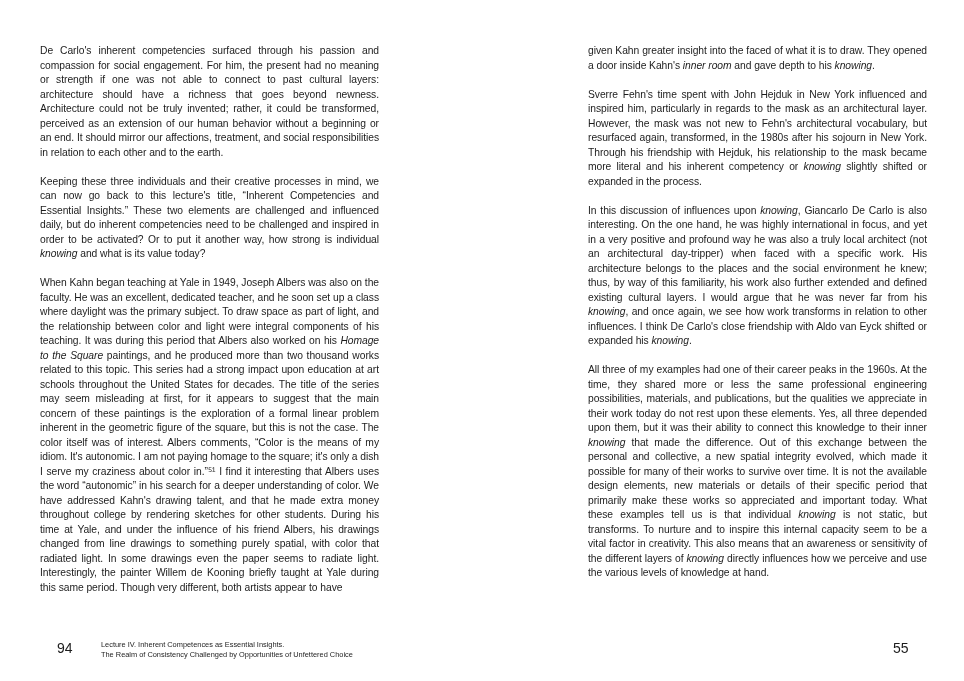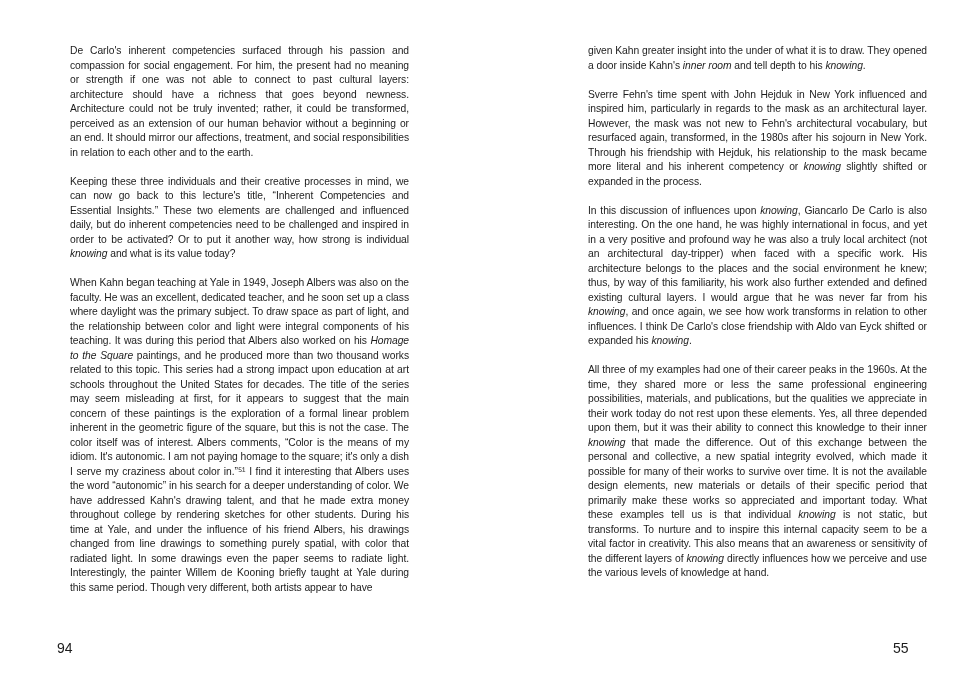--- a/index.html
+++ b/index.html
@@ -18,21 +18,21 @@
   }
   .text-column {
     position: absolute;
     top: 44px;
     width: 339px;
     font-size: 10.3px;
     line-height: 14.5px;
     text-align: justify;
     letter-spacing: -0.05px;
   }
-  .text-column.left  { left: 70px; }
+  .text-column.left  { left: 40px; }
   .text-column.right { left: 588px; }
   .text-column p {
     margin: 0 0 14.5px 0;
   }
   .text-column p:last-child { margin-bottom: 12px; }
   .i { font-style: italic; }
   .folio {
     position: absolute;
     top: 642px;
     font-size: 14px;
@@ -58,26 +58,28 @@
 
 <div class="spread">
 
   <div class="text-column left" id="left-col">
       <p><span>De Carlo's inherent competencies surfaced through his passion and compassion for social engagement. For him, the present had no meaning or strength if one was not able to connect to past cultural layers: architecture should have a richness that goes beyond newness. Architecture could not be truly invented; rather, it could be transformed, perceived as an extension of our human behavior without a beginning or an end. It should mirror our affections, treatment, and social responsibilities in relation to each other and to the earth.</span></p>
       <p><span>Keeping these three individuals and their creative processes in mind, we can now go back to this lecture's title, “Inherent Competencies and Essential Insights.” These two elements are challenged and influenced daily, but do inherent competencies need to be challenged and inspired in order to be activated? Or to put it another way, how strong is individual </span><span class="i">knowing</span><span> and what is its value today?</span></p>
       <p><span>When Kahn began teaching at Yale in 1949, Joseph Albers was also on the faculty. He was an excellent, dedicated teacher, and he soon set up a class where daylight was the primary subject. To draw space as part of light, and the relationship between color and light were integral components of his teaching. It was during this period that Albers also worked on his </span><span class="i">Homage to the Square</span><span> paintings, and he produced more than two thousand works related to this topic. This series had a strong impact upon education at art schools throughout the United States for decades. The title of the series may seem misleading at first, for it appears to suggest that the main concern of these paintings is the exploration of a formal linear problem inherent in the geometric figure of the square, but this is not the case. The color itself was of interest. Albers comments, “Color is the means of my idiom. It's autonomic. I am not paying homage to the square; it's only a dish I serve my craziness about color in.”⁵¹ I find it interesting that Albers uses the word “autonomic” in his search for a deeper understanding of color. We have addressed Kahn's drawing talent, and that he made extra money throughout college by rendering sketches for other students. During his time at Yale, and under the influence of his friend Albers, his drawings changed from line drawings to something purely spatial, with color that radiated light. In some drawings even the paper seems to radiate light. Interestingly, the painter Willem de Kooning briefly taught at Yale during this same period. Though very different, both artists appear to have</span></p>
     </div>
 
   <div class="text-column right" id="right-col">
-      <p><span>given Kahn greater insight into the under of what it is to draw. They opened a door inside Kahn's </span><span class="i">inner room</span><span> and tell depth to his </span><span class="i">knowing</span><span>.</span></p>
+      <p><span>given Kahn greater insight into the faced of what it is to draw. They opened a door inside Kahn's </span><span class="i">inner room</span><span> and gave depth to his </span><span class="i">knowing</span><span>.</span></p>
       <p><span>Sverre Fehn's time spent with John Hejduk in New York influenced and inspired him, particularly in regards to the mask as an architectural layer. However, the mask was not new to Fehn's architectural vocabulary, but resurfaced again, transformed, in the 1980s after his sojourn in New York. Through his friendship with Hejduk, his relationship to the mask became more literal and his inherent competency or </span><span class="i">knowing</span><span> slightly shifted or expanded in the process.</span></p>
       <p><span>In this discussion of influences upon </span><span class="i">knowing</span><span>, Giancarlo De Carlo is also interesting. On the one hand, he was highly international in focus, and yet in a very positive and profound way he was also a truly local architect (not an architectural day-tripper) when faced with a specific work. His architecture belongs to the places and the social environment he knew; thus, by way of this familiarity, his work also further extended and defined existing cultural layers. I would argue that he was never far from his </span><span class="i">knowing</span><span>, and once again, we see how work transforms in relation to other influences. I think De Carlo's close friendship with Aldo van Eyck shifted or expanded his </span><span class="i">knowing</span><span>.</span></p>
       <p><span>All three of my examples had one of their career peaks in the 1960s. At the time, they shared more or less the same professional engineering possibilities, materials, and publications, but the qualities we appreciate in their work today do not rest upon these elements. Yes, all three depended upon them, but it was their ability to connect this knowledge to their inner </span><span class="i">knowing</span><span> that made the difference. Out of this exchange between the personal and collective, a new spatial integrity evolved, which made it possible for many of their works to survive over time. It is not the available design elements, new materials or details of their specific period that primarily make these works so appreciated and important today. What these examples tell us is that individual </span><span class="i">knowing</span><span> is not static, but transforms. To nurture and to inspire this internal capacity seem to be a vital factor in creativity. This also means that an awareness or sensitivity of the different layers of </span><span class="i">knowing</span><span> directly influences how we perceive and use the various levels of knowledge at hand.</span></p>
     </div>
 
   <div class="folio left">94</div>
 
   <div class="running-caption">
+    <div>Lecture IV. Inherent Competences as Essential Insights.</div>
+    <div>The Realm of Consistency Challenged by Opportunities of Unfettered Choice</div>
   </div>
 
   <div class="folio right">55</div>
 
 </div>
 
 </body></html>

